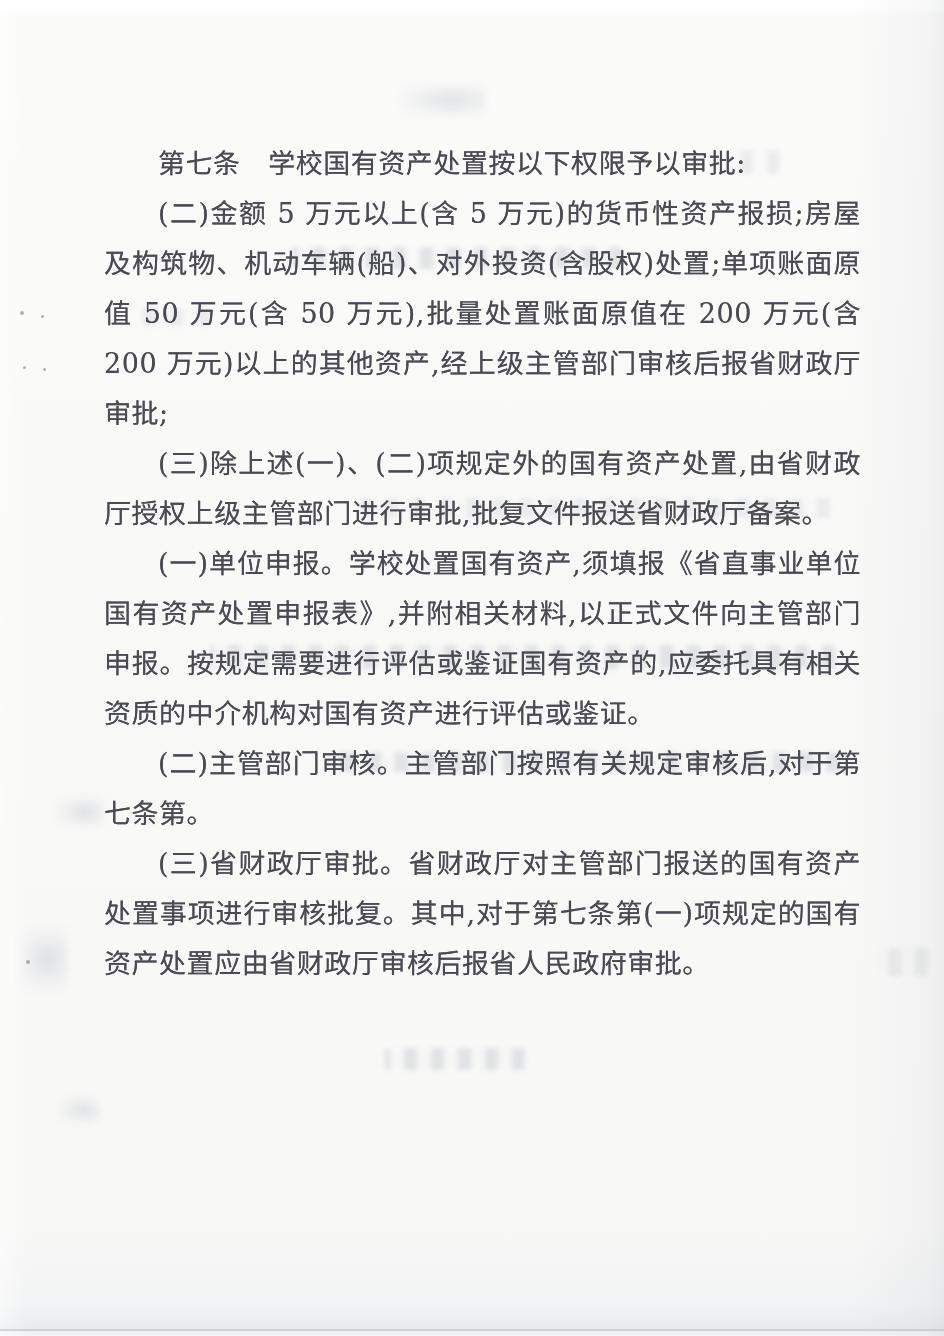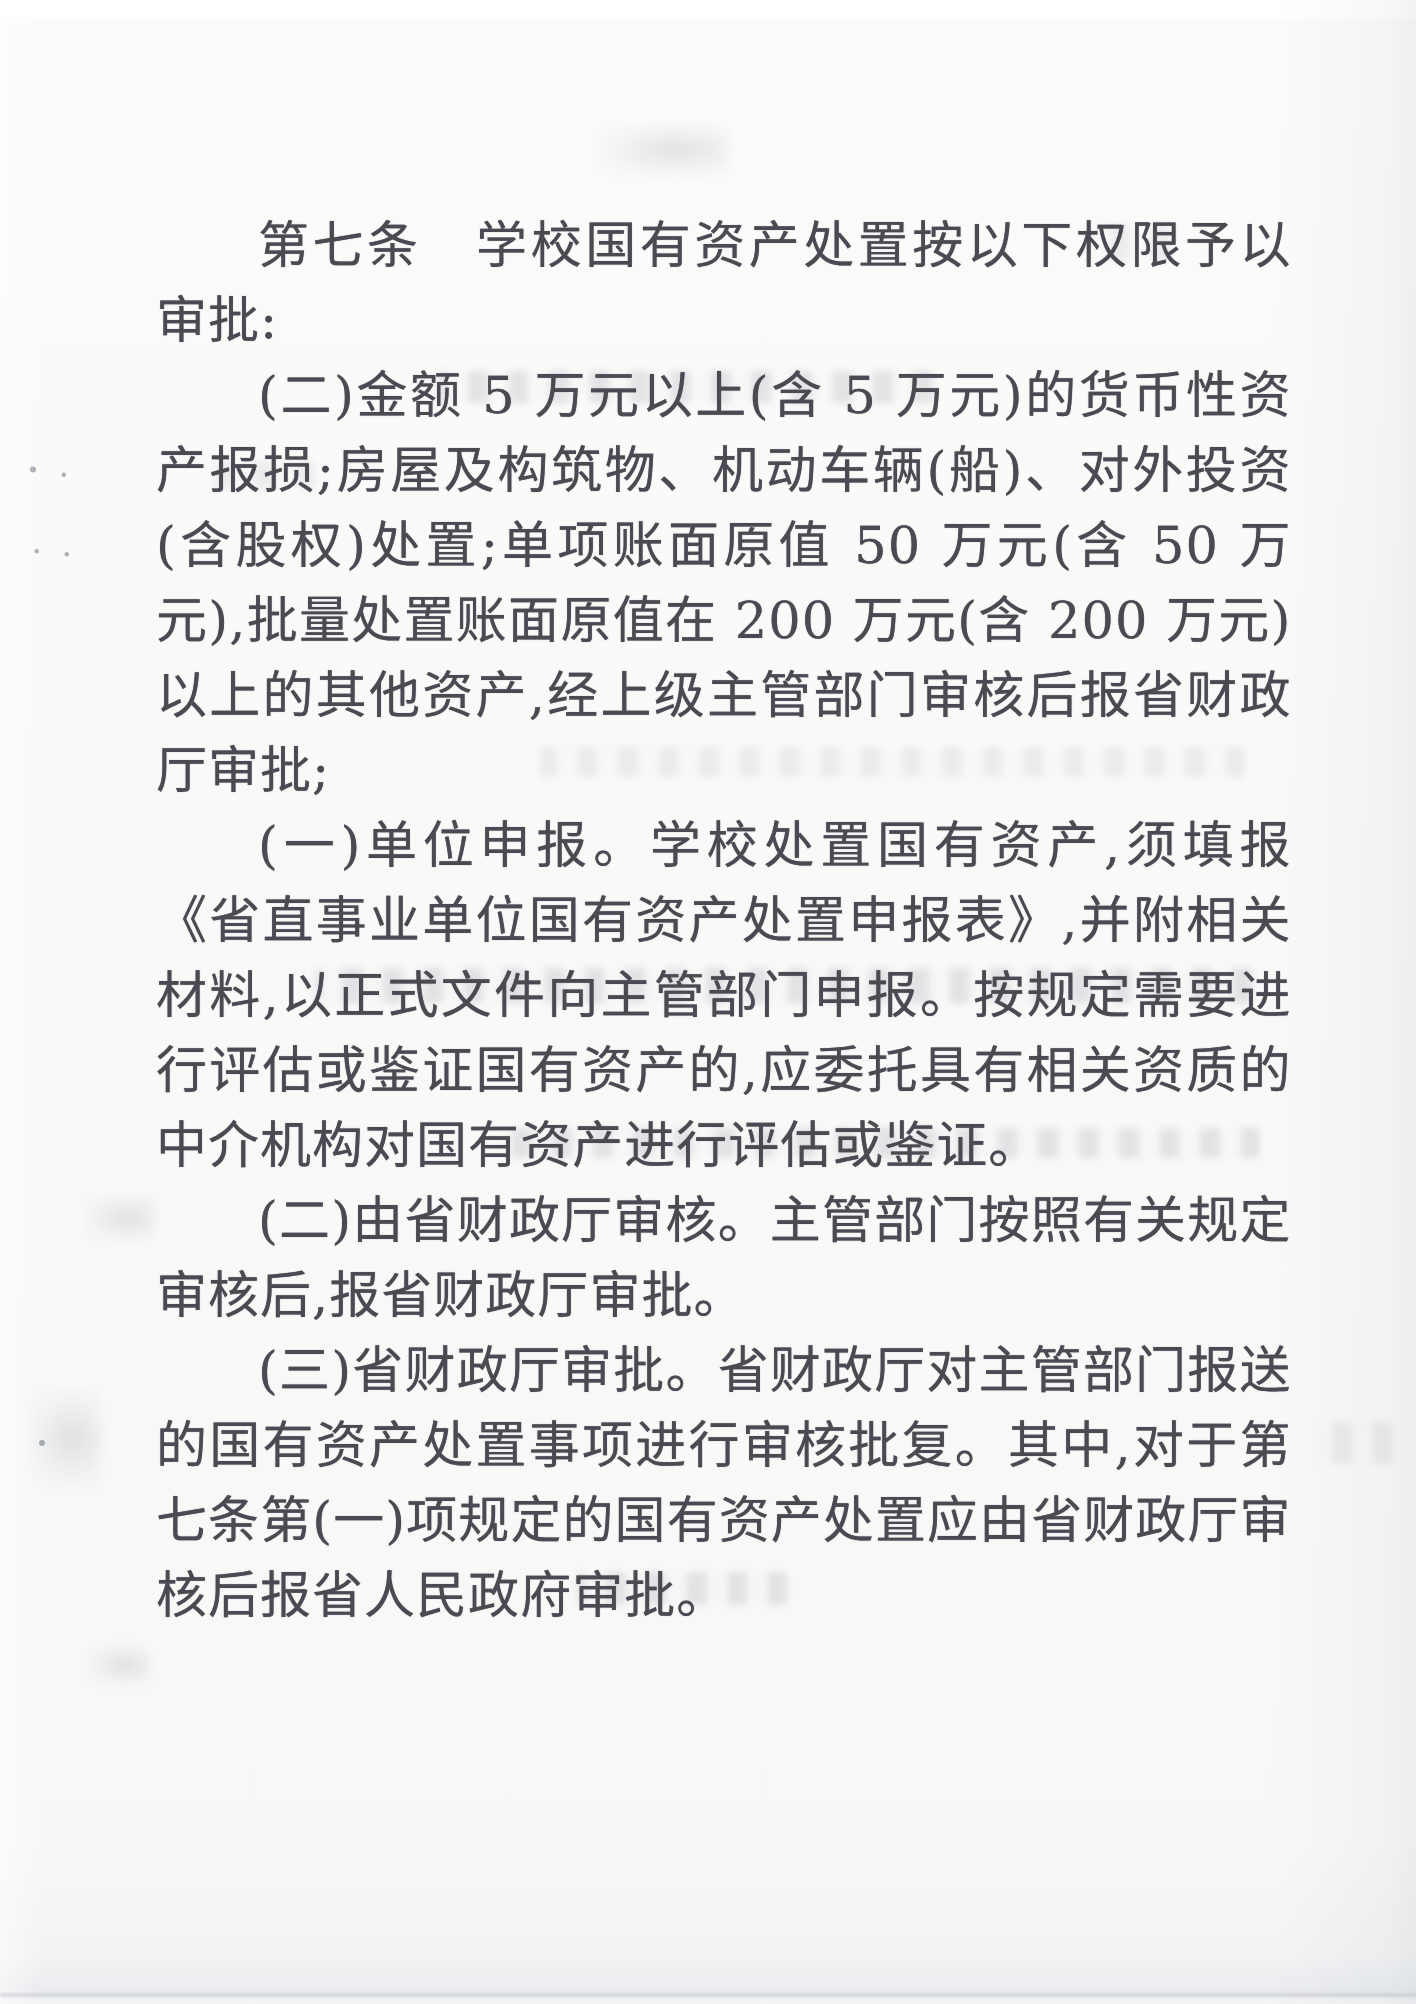--- a/index.html
+++ b/index.html
@@ -24,21 +24,21 @@
       rgba(255,255,255,0.5) 0, rgba(255,255,255,0) 3%,
       rgba(0,0,0,0) 90%, rgba(150,156,165,0.07) 98%, rgba(150,156,165,0.12) 100%);
   }
   .page-bottom-line {
     position: absolute; left: 0; right: 0; bottom: 5px; height: 2px;
     background: rgba(170,176,184,0.45);
     filter: blur(0.6px);
   }
   .text-block {
     position: absolute; left: 104px; top: 139px; width: 757px;
-    font-size: 34px; line-height: 50px;
+    font-size: 27px; line-height: 50px;
     color: #494a52;
     text-align: justify;
     letter-spacing: 0.02em;
     text-shadow: 0 0 0.6px rgba(73,74,82,0.75);
   }
   .text-block p {
     margin: 0;
     text-indent: 2em;
   }
   
@@ -88,16 +88,17 @@
 
 <div class="speck" style="left:20px; top:311px; width:4px; height:4px;"></div>
 <div class="speck" style="left:41px; top:315px; width:3px; height:3px;"></div>
 <div class="speck" style="left:23px; top:366px; width:3px; height:3px;"></div>
 <div class="speck" style="left:43px; top:368px; width:3px; height:3px;"></div>
 <div class="speck" style="left:26px; top:960px; width:4px; height:4px;"></div>
 
 <div class="text-block">
   <p>第七条　学校国有资产处置按以下权限予以审批:</p>
   <p>(二)金额 5 万元以上(含 5 万元)的货币性资产报损;房屋及构筑物、机动车辆(船)、对外投资(含股权)处置;单项账面原值 50 万元(含 50 万元),批量处置账面原值在 200 万元(含 200 万元)以上的其他资产,经上级主管部门审核后报省财政厅审批;</p>
+  <p>(三)除上述(一)、(二)项规定外的国有资产处置,由省财政厅授权上级主管部门进行审批,批复文件报送省财政厅备案。</p>
   <p>(一)单位申报。学校处置国有资产,须填报《省直事业单位国有资产处置申报表》,并附相关材料,以正式文件向主管部门申报。按规定需要进行评估或鉴证国有资产的,应委托具有相关资质的中介机构对国有资产进行评估或鉴证。</p>
-  <p>(二)由省财政厅审核。主管部门按照有关规定审核后,报省财政厅审批。</p>
+  <p>(二)主管部门审核。主管部门按照有关规定审核后,对于第七条第。</p>
   <p>(三)省财政厅审批。省财政厅对主管部门报送的国有资产处置事项进行审核批复。其中,对于第七条第(一)项规定的国有资产处置应由省财政厅审核后报省人民政府审批。</p>
 </div>
 
 </body></html>

